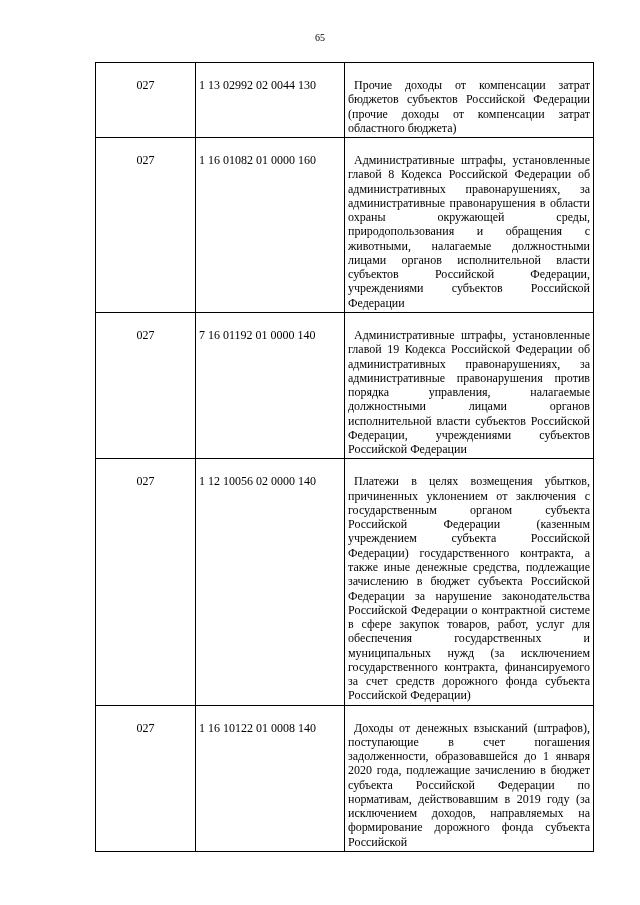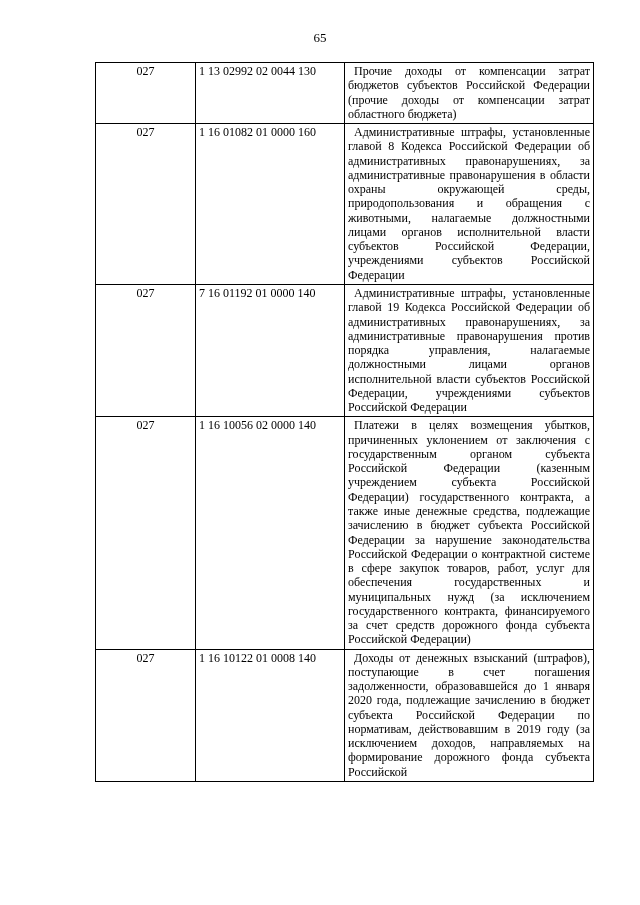--- a/index.html
+++ b/index.html
@@ -14,37 +14,37 @@
     font-family: "Liberation Serif", "DejaVu Serif", serif;
     position: relative;
     overflow: hidden;
   }
   .page-number {
     position: absolute;
     top: 30px;
     left: 0;
     width: 640px;
     text-align: center;
-    font-size: 13px;
+    font-size: 10px;
     line-height: 15px;
   }
   table.doc-table {
     position: absolute;
     top: 62px;
     left: 95px;
     width: 498px;
     border-collapse: collapse;
     table-layout: fixed;
     font-size: 12px;
   }
   table.doc-table td {
     border: 1px solid #000000;
     vertical-align: top;
     line-height: 1.19;
-    padding: 1px 3px 2px 3px;
+    padding: 15px 3px 2px 3px;
   }
   td.c1 {
     width: 100px;
     text-align: center;
   }
   td.c2 {
     width: 149px;
     text-align: left;
     white-space: nowrap;
   }
@@ -85,21 +85,21 @@
       </tr>
 
       <tr>
         <td class="c1">027</td>
         <td class="c2">7 16 01192 01 0000 140</td>
         <td class="c3">Административные штрафы, установленные главой 19 Кодекса Российской Федерации об административных правонарушениях, за административные правонарушения против порядка управления, налагаемые должностными лицами органов исполнительной власти субъектов Российской Федерации, учреждениями субъектов Российской Федерации</td>
       </tr>
 
       <tr>
         <td class="c1">027</td>
-        <td class="c2">1 16 10056 02 0000 140</td>
+        <td class="c2">1 12 10056 02 0000 140</td>
         <td class="c3">Платежи в целях возмещения убытков, причиненных уклонением от заключения с государственным органом субъекта Российской Федерации (казенным учреждением субъекта Российской Федерации) государственного контракта, а также иные денежные средства, подлежащие зачислению в бюджет субъекта Российской Федерации за нарушение законодательства Российской Федерации о контрактной системе в сфере закупок товаров, работ, услуг для обеспечения государственных и муниципальных нужд (за исключением государственного контракта, финансируемого за счет средств дорожного фонда субъекта Российской Федерации)</td>
       </tr>
 
       <tr>
         <td class="c1">027</td>
         <td class="c2">1 16 10122 01 0008 140</td>
         <td class="c3">Доходы от денежных взысканий (штрафов), поступающие в счет погашения задолженности, образовавшейся до 1 января 2020 года, подлежащие зачислению в бюджет субъекта Российской Федерации по нормативам, действовавшим в 2019 году (за исключением доходов, направляемых на формирование дорожного фонда субъекта Российской</td>
       </tr>
 
     </tbody>

